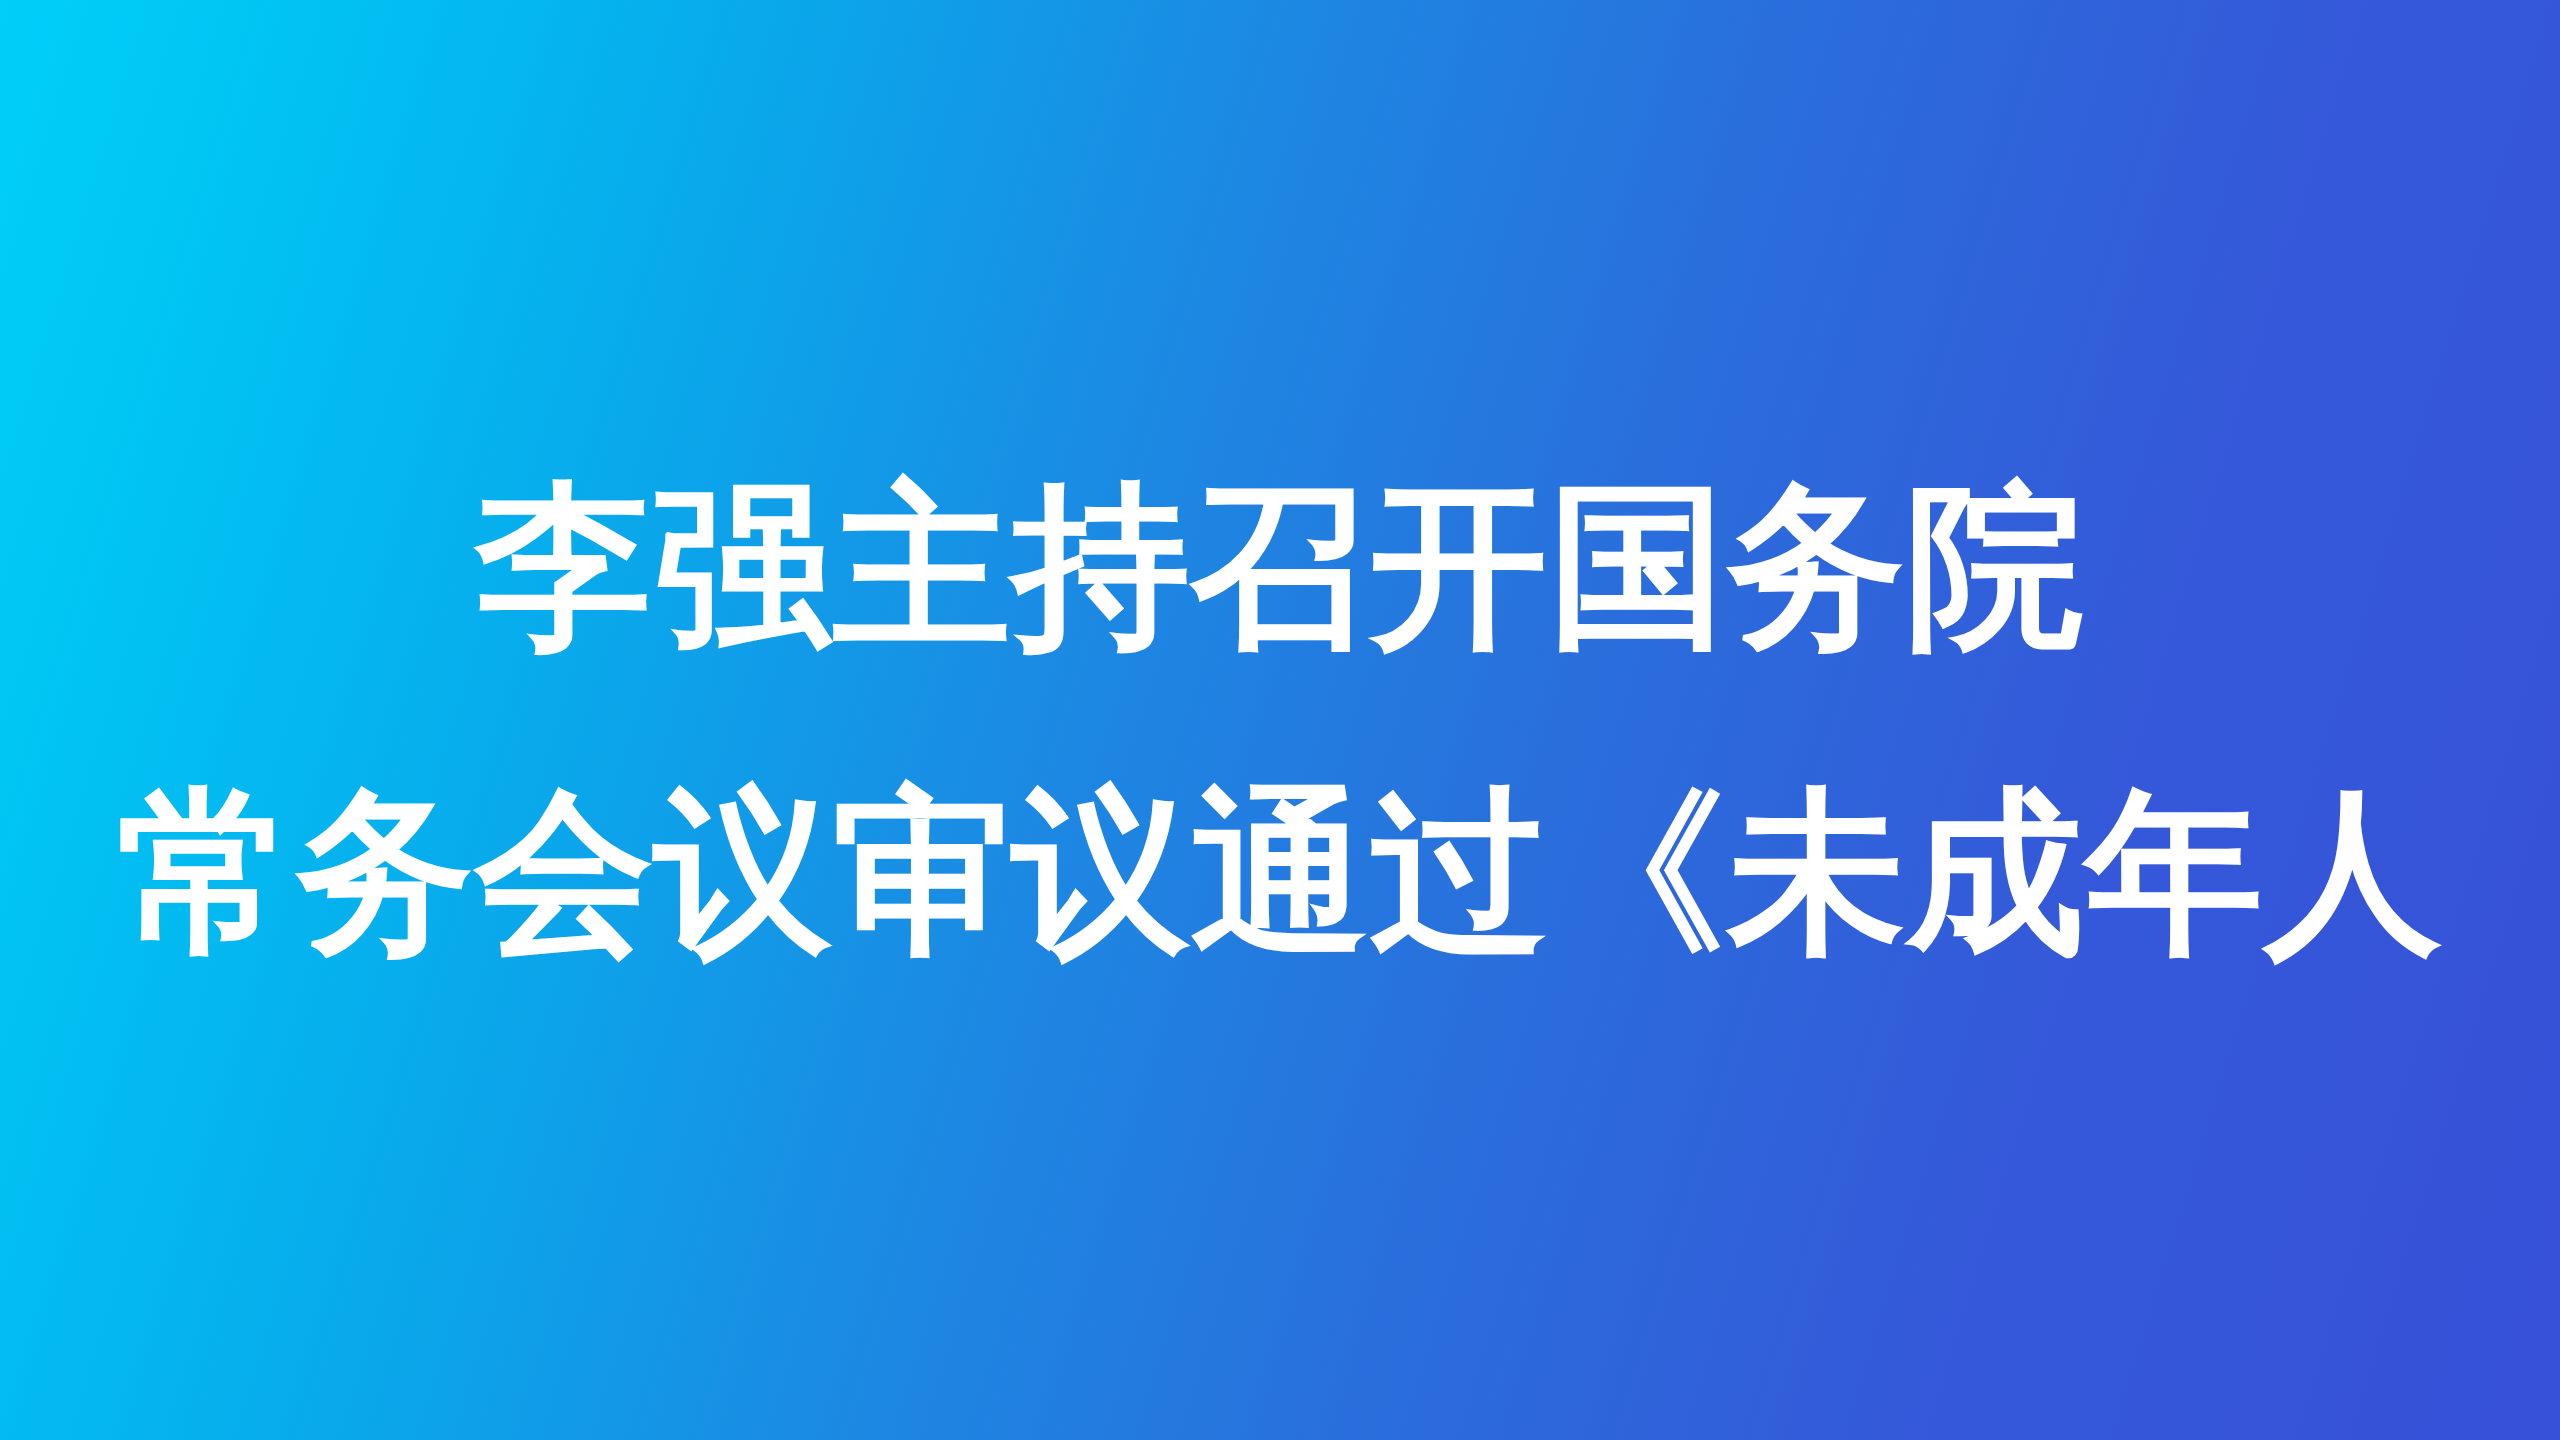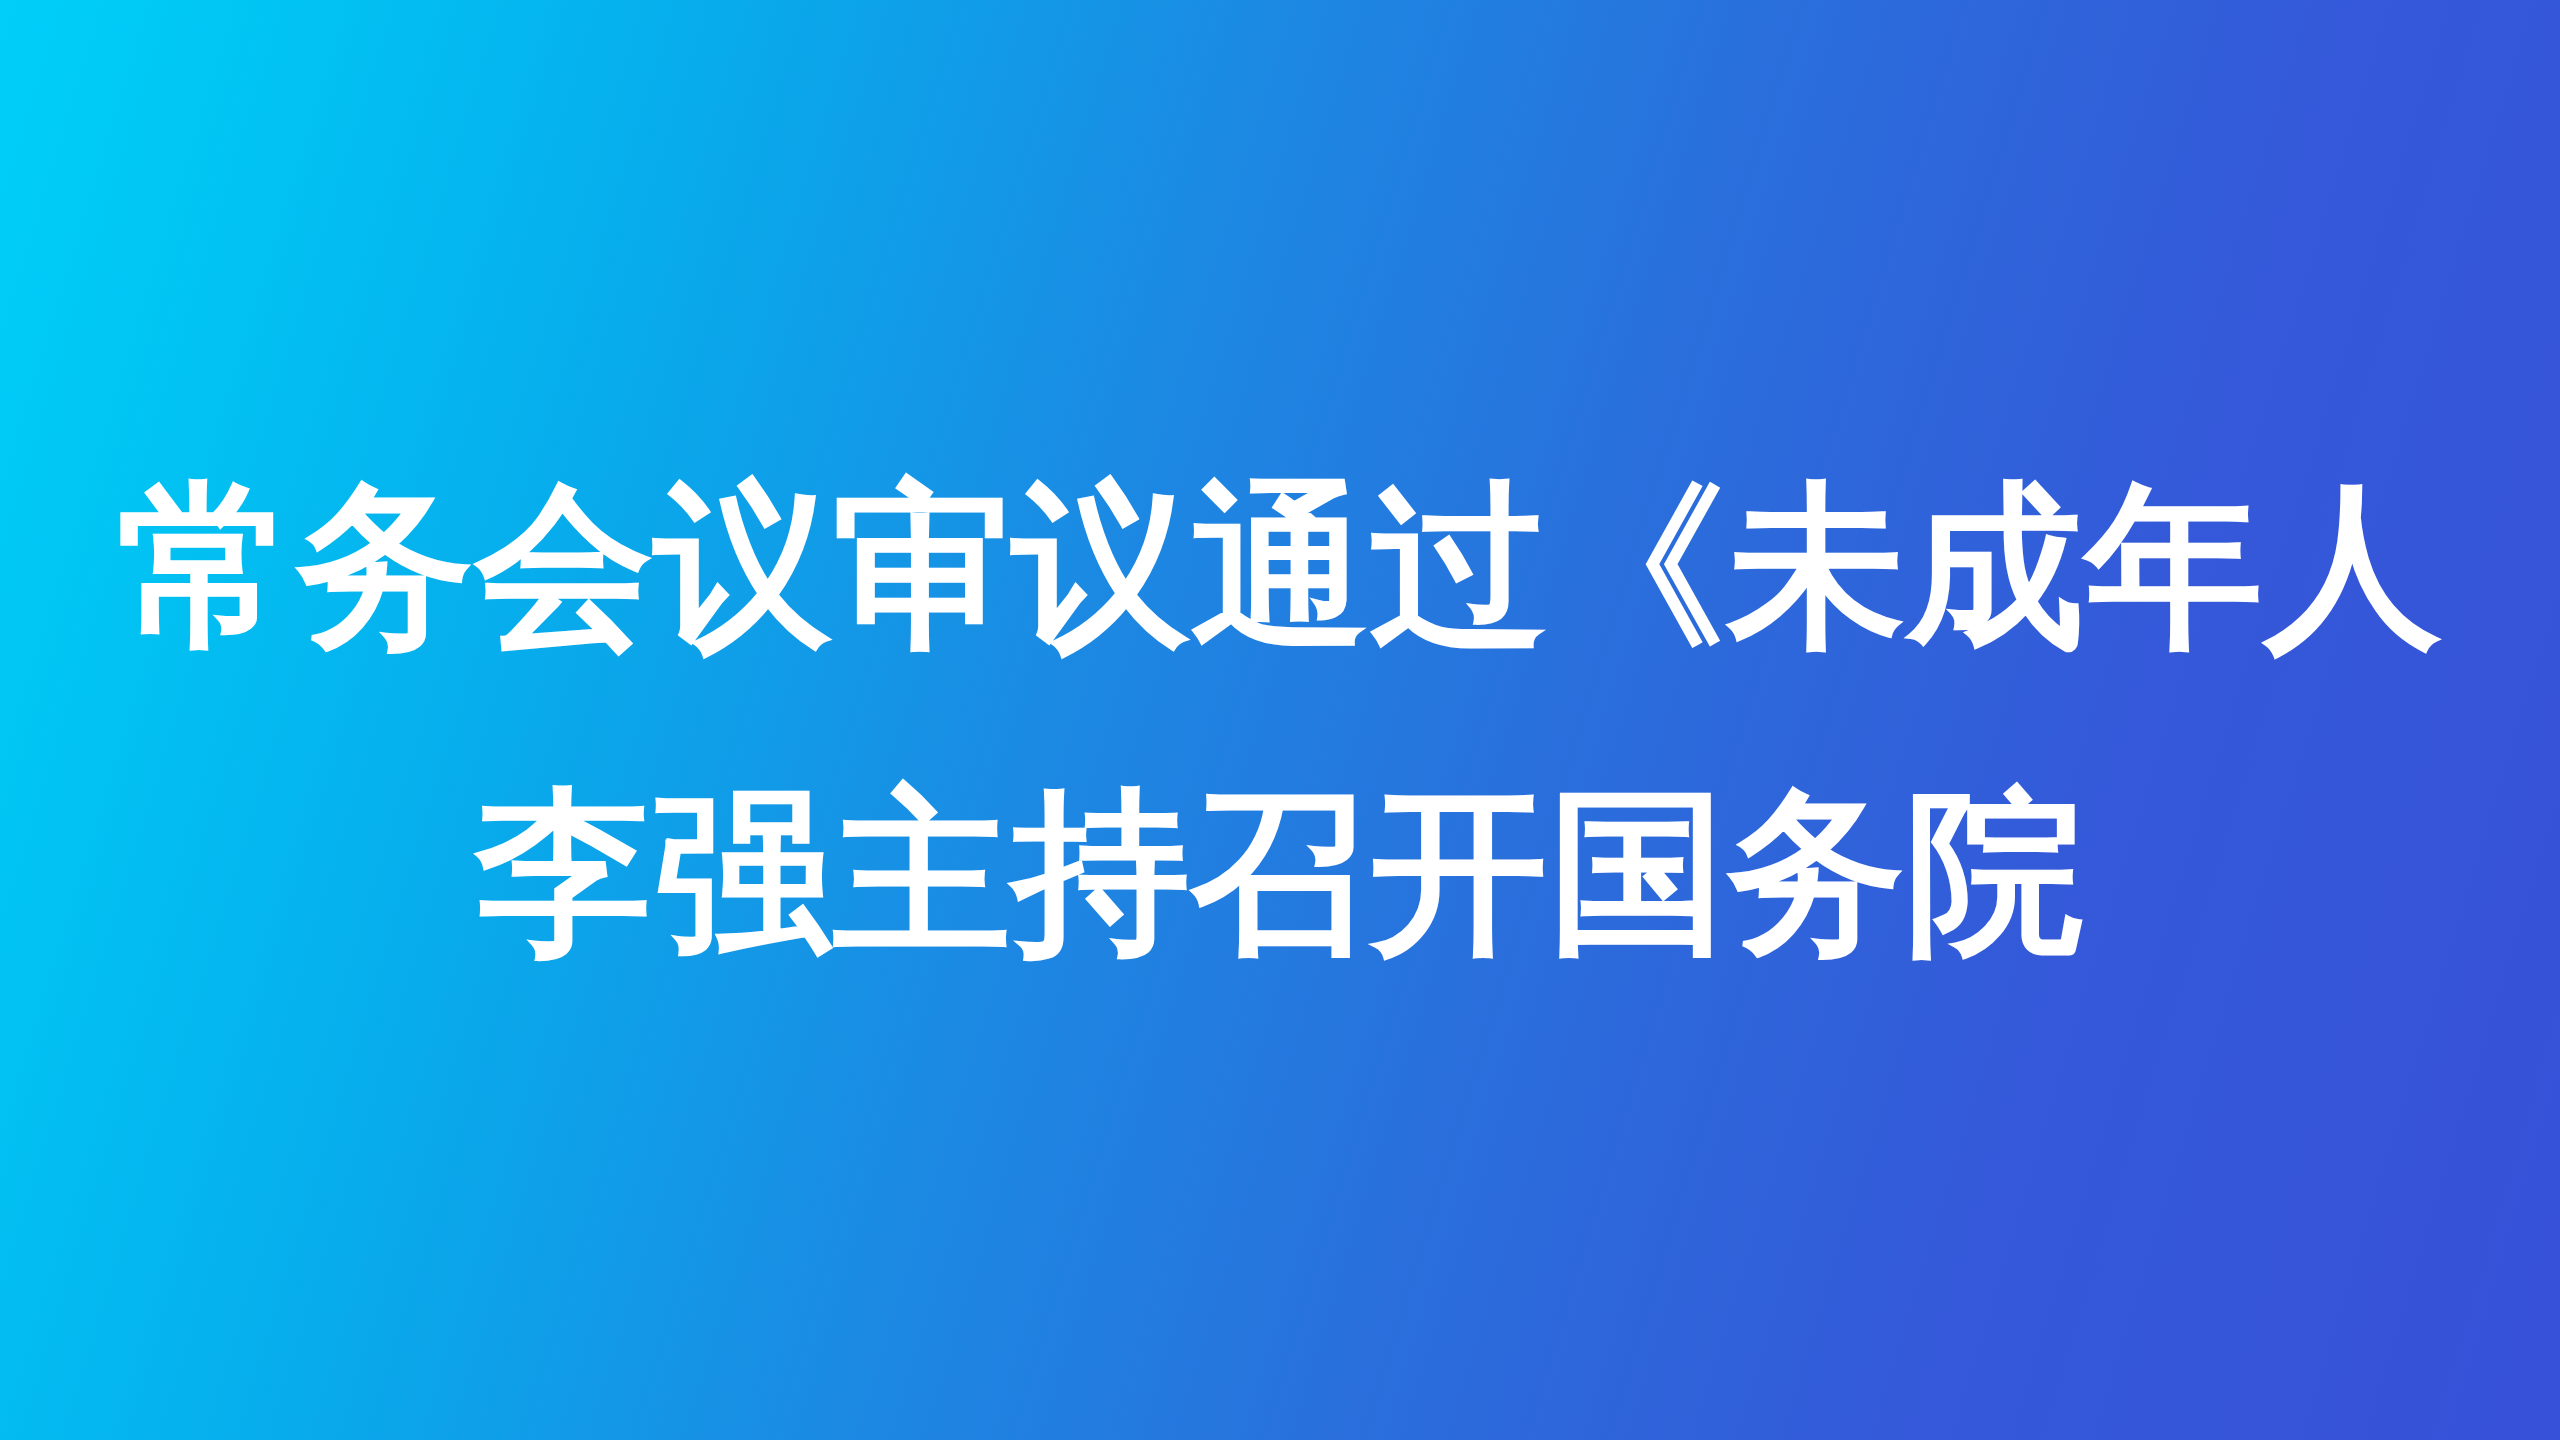--- a/index.html
+++ b/index.html
@@ -45,17 +45,17 @@
     display: block;
     white-space: nowrap;
   }
 </style>
 </head>
 <body>
 
 <div id="poster">
 
   <div id="headline">
+    <span class="headline-line">李强主持召开国务院</span>
     <span class="headline-line">常务会议审议通过《未成年人</span>
-    <span class="headline-line">李强主持召开国务院</span>
   </div>
 
 </div>
 
 </body></html>

